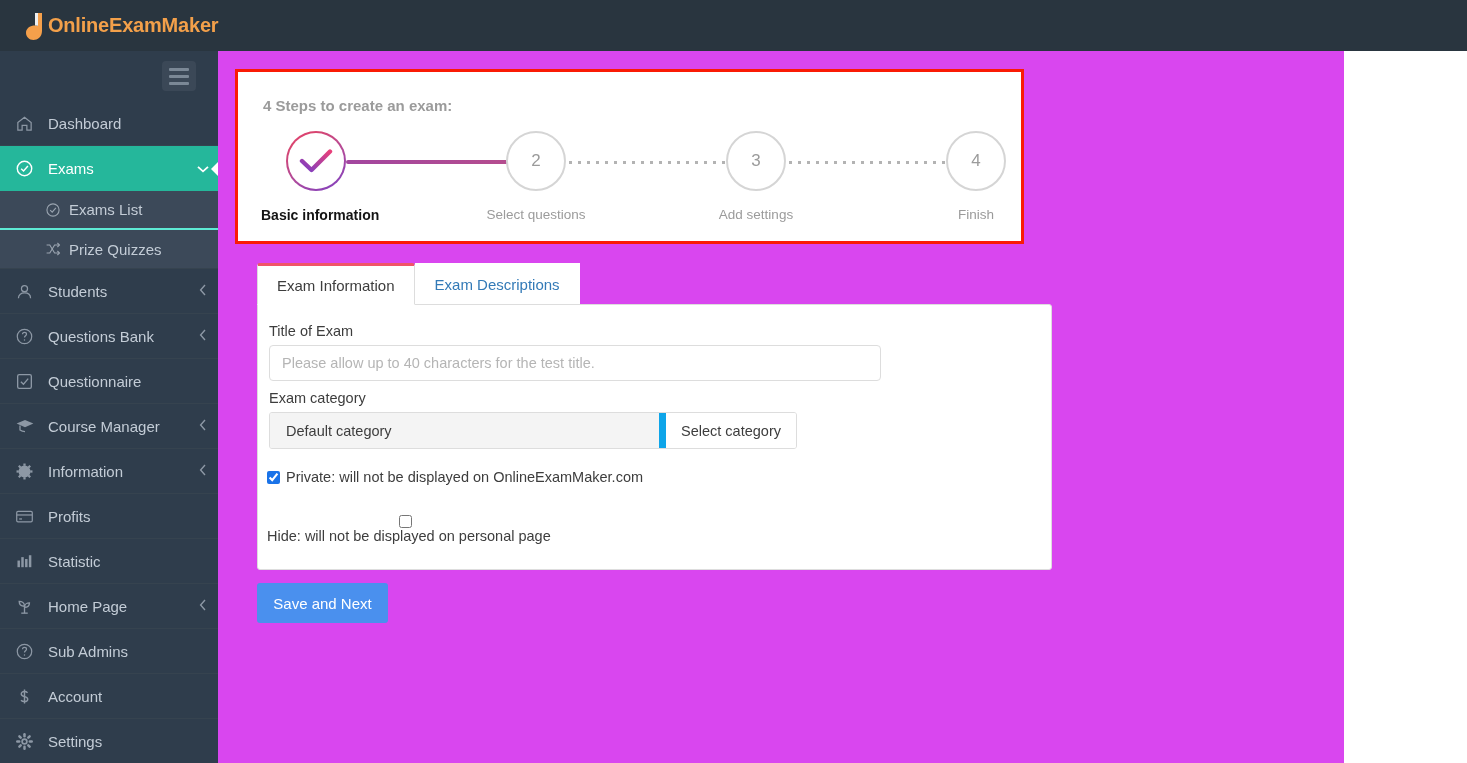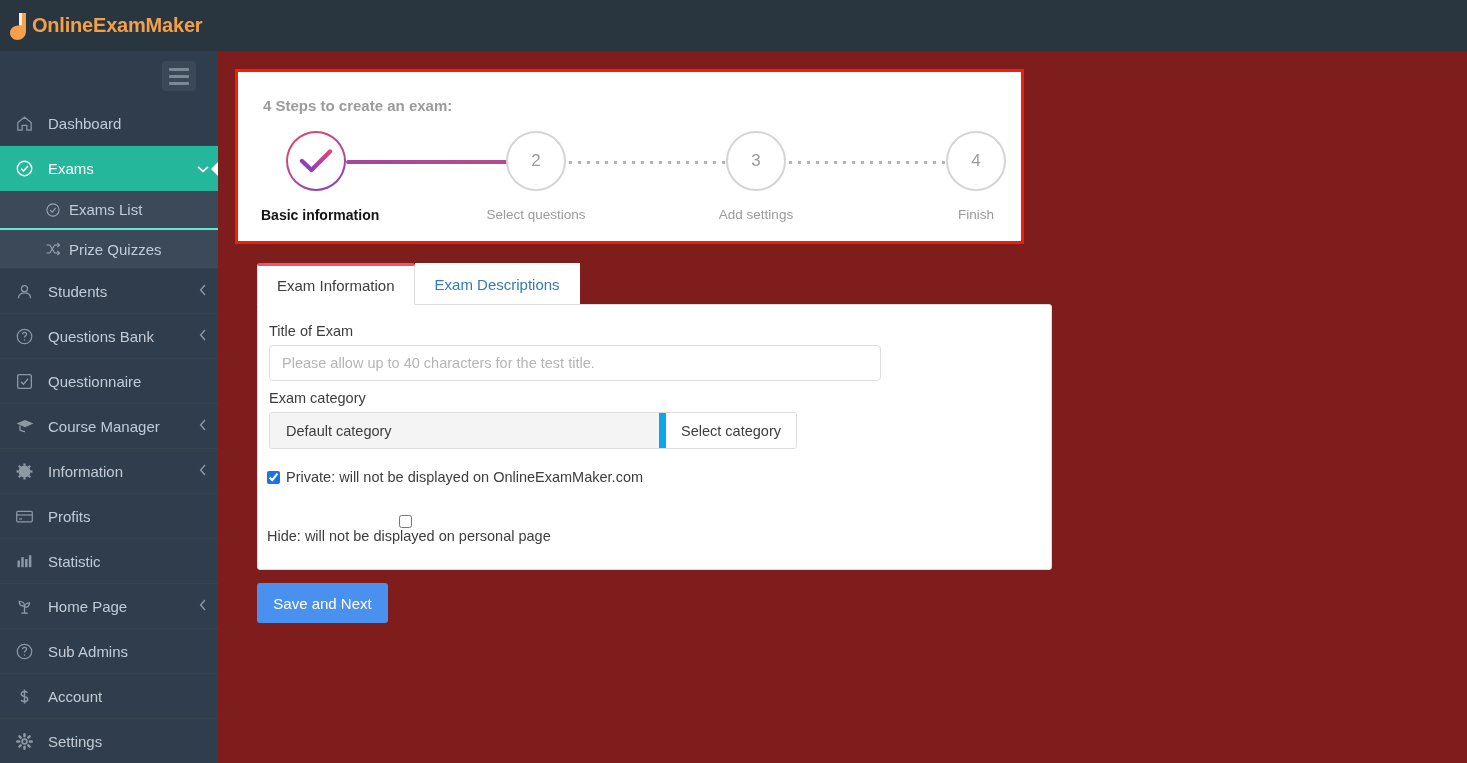--- a/index.html
+++ b/index.html
@@ -16,21 +16,21 @@
     position: absolute;
     left: 0; top: 0;
     width: 1467px; height: 51px;
     background: #29353f;
     display: flex;
     align-items: center;
   }
   .logo {
     display: flex;
     align-items: center;
-    padding-left: 8px;
+    padding-left: 24px;
     height: 51px;
   }
   .logo-mark {
     width: 22px; height: 30px;
     position: relative;
     margin-right: 2px;
   }
   .logo-text {
     font-size: 20px;
     font-weight: bold;
@@ -143,23 +143,23 @@
     color: #9aa4b0;
     display: flex;
     align-items: center;
   }
   .sub-label { padding-left: 2px; }
 
   
   .main {
     position: absolute;
     left: 218px; top: 51px;
-    width: 1249px;
+    width: 1126px;
     height: 712px;
-    background: #7f1d1d;
+    background: #d946ef;
   }
 
   
   .steps-box {
     position: absolute;
     left: 17px; top: 18px;
     width: 789px;
     height: 175px;
     border: 3px solid #fa1b05;
     background: #ffffff;

